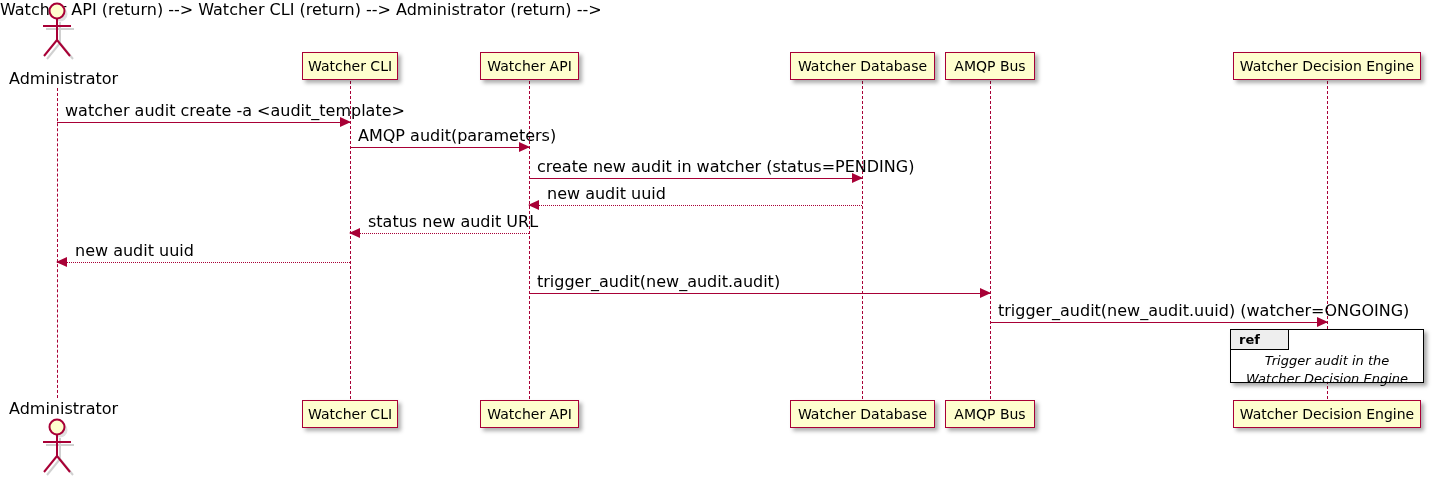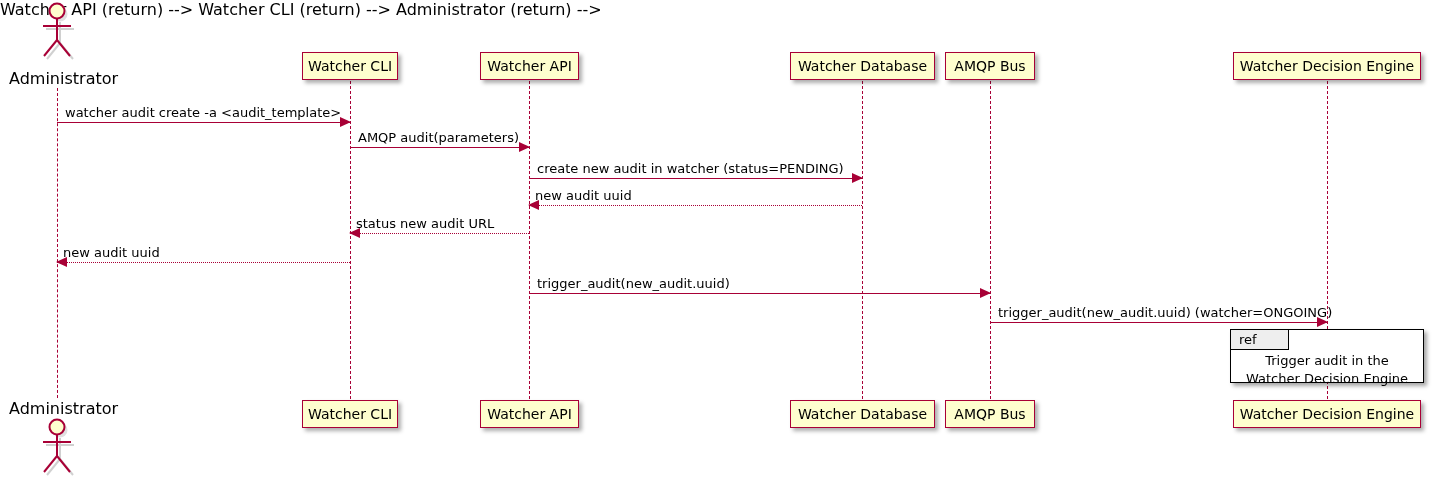--- a/index.html
+++ b/index.html
@@ -82,45 +82,45 @@
   }
   .msg.left .head {
     left: -1px;
     border-top: 5px solid transparent;
     border-bottom: 5px solid transparent;
     border-right: 11px solid #A80036;
   }
   .msg .label {
     position: absolute;
     bottom: 3px;
-    font-size: 13px;
+    font-size: 16px;
     color: #000000;
     white-space: nowrap;
     line-height: 1;
   }
   .msg.right .label { left: 8px; }
-  .msg.left  .label { left: 6px; }
+  .msg.left  .label { left: 18px; }
   
   .ref-box {
     position: absolute;
     box-sizing: border-box;
     background: #FFFFFF;
     border: 1.6px solid #000000;
     box-shadow: 3px 3px 4px rgba(0,0,0,0.35);
   }
   .ref-tab {
     position: absolute;
     left: 0;
     top: 0;
     height: 20px;
     background: #EEEEEE;
     border-right: 1.6px solid #000000;
     border-bottom: 1.6px solid #000000;
     font-size: 13px;
-    font-weight: normal;
+    font-weight: bold;
     color: #000000;
     display: flex;
     align-items: center;
     padding: 0 8px 0 8px;
     box-sizing: border-box;
   }
   .ref-tab-notch {
     position: absolute;
     top: 0;
     width: 0;
@@ -128,20 +128,21 @@
   }
   .ref-body {
     position: absolute;
     left: 0;
     right: 0;
     top: 22px;
     text-align: center;
     font-size: 13px;
     color: #000000;
     line-height: 1.35;
+    font-style: italic;
   }
   .ref-body div { white-space: nowrap; }
 </style>
 </head>
 <body>
 
 <div id="diagram">
 
   
   <div class="actor-wrap" style="left:33px; top:2px; height:58px;">
@@ -268,21 +269,21 @@
   <div class="msg left dotted" style="left:57px; top:262px; width:293px;">
     <div class="line"></div>
     <div class="head"></div>
     <div class="label">new audit uuid</div>
   </div>
 
   
   <div class="msg right" style="left:529px; top:293px; width:461px;">
     <div class="line"></div>
     <div class="head"></div>
-    <div class="label">trigger_audit(new_audit.uuid)</div>
+    <div class="label">trigger_audit(new_audit.audit)</div>
   </div>
 
   
   <div class="msg right" style="left:990px; top:322px; width:337px;">
     <div class="line"></div>
     <div class="head"></div>
     <div class="label">trigger_audit(new_audit.uuid) (watcher=ONGOING)</div>
   </div>
 
   

